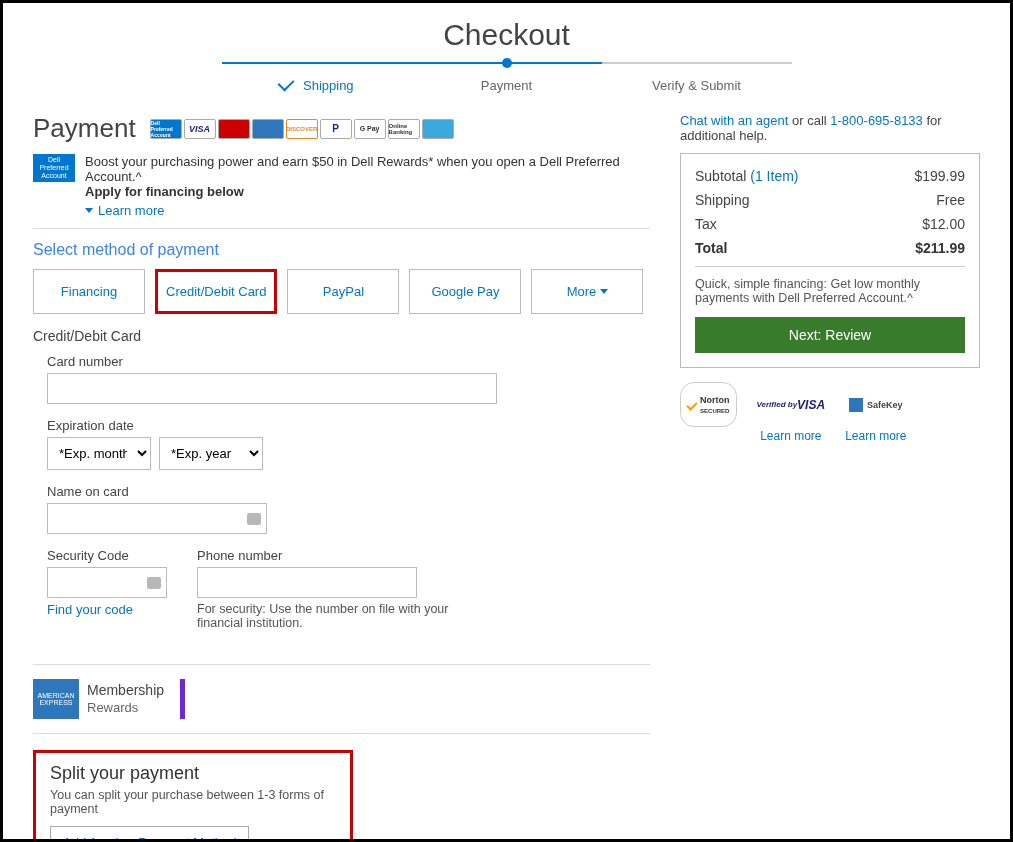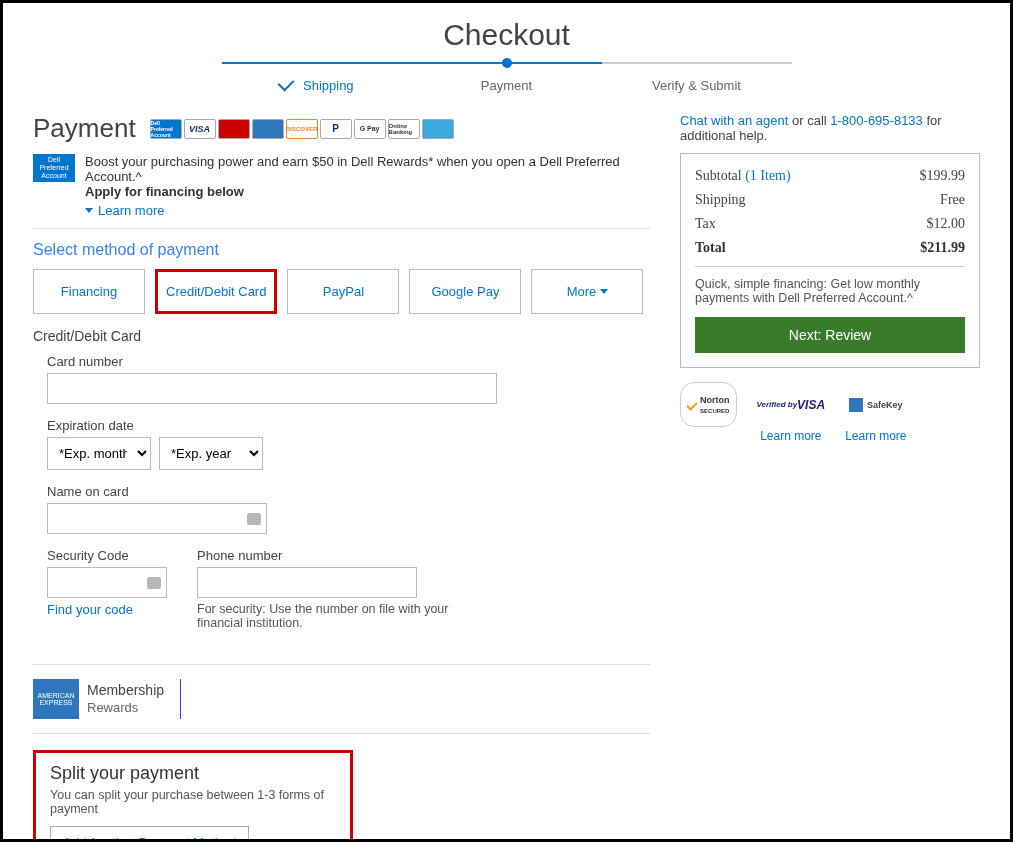--- a/index.html
+++ b/index.html
@@ -51,35 +51,35 @@
   .input-sec { width: 120px; position:relative;}
   .input-phone { width: 220px; }
   .selects { display: flex; gap: 8px; }
   .selects select { width: 104px; }
   .form-row { display: flex; gap: 30px; align-items: flex-start; }
   .help-link { color: #0076ce; font-size: 13px; cursor: pointer; margin-top: 4px; display: inline-block; }
   .help-text { font-size: 12.5px; color: #555; margin-top: 4px; max-width: 280px; }
   .input-icon-wrap { position: relative; display:inline-block; }
   .input-icon { position: absolute; right: 6px; top: 50%; transform: translateY(-50%); width: 14px; height: 12px; background: #888; opacity: 0.6; border-radius:2px;}
   .amex-promo { display: flex; gap: 16px; align-items: center; border-top: 1px solid #ddd; border-bottom: 1px solid #ddd; padding: 14px 0; margin: 20px 0 16px; }
-  .amex-left { display:flex; gap:8px; align-items:center; border-right:1px solid #6d28d9; padding-right:16px;justify-content:space-between;}
+  .amex-left { display:flex; gap:8px; align-items:center; border-right:5px solid #6d28d9; padding-right:16px;justify-content:space-between;}
   .amex-badge { width: 46px; height: 40px; background: #2e77bc; color: #fff; font-size: 7px; display: flex; align-items: center; justify-content: center; text-align:center; padding:2px;}
   .amex-mr { font-size: 14px; line-height:1.2; color:#444;}
   .amex-mr span:first-child { font-weight:400;}
   .amex-mr span:last-child { color:#666; font-size:13px;}
   .amex-text { font-size: 13.5px; color: #444; }
   .amex-text a { color: #0076ce; text-decoration:none; cursor:pointer;}
   .split-box { border: 3px solid #c00; padding: 10px 14px 14px; max-width: 320px; }
   .split-box h3 { font-size: 18px; font-weight: 400; color: #333; margin-bottom: 4px; }
   .split-box p { font-size: 12.5px; color: #555; margin-bottom: 10px; }
   .split-btn { border: 1px solid #aaa; background: #fff; color: #0076ce; font-size: 13px; padding: 8px 12px; cursor: pointer; }
   .right-top { font-size: 13px; color: #444; margin-bottom: 10px; }
   .right-top a { color: #0076ce; text-decoration:none; cursor:pointer;}
   .summary { border: 1px solid #bbb; padding: 14px; }
-  .summary-row { display: flex; justify-content: space-between; font-size: 14px; color: #444; margin-bottom: 8px; font-family: Liberation Serif, serif; }
+  .summary-row { display: flex; justify-content: space-between; font-size: 14px; color: #444; margin-bottom: 8px; }
   .summary-row a { color: #0076ce; text-decoration:none;}
   .summary-row.total { font-weight: bold; color: #333; border-top:0; }
   .summary-divider { border-top: 1px solid #ccc; margin: 10px 0; }
   .summary-finance { font-size: 12.5px; color: #555; margin: 10px 0 12px; }
   .review-btn { width: 100%; background: #387c2b; color: #fff; border: none; padding: 10px; font-size: 14px; cursor: pointer; }
   .trust-badges { display: flex; gap: 20px; margin-top: 14px; justify-content: flex-start; align-items:flex-start;}
   .trust { text-align: center; font-size: 12px; color: #444; }
   .trust .badge { height: 45px; margin-bottom: 2px; display:flex; align-items:center; justify-content:center; font-size:9px; font-weight:bold;}
   .trust a { color: #0076ce; display:block; font-size:12px; text-decoration:none; cursor:pointer;}
   .norton { border:1px solid #ccc; border-radius:14px; padding:2px 6px; color:#333;}

